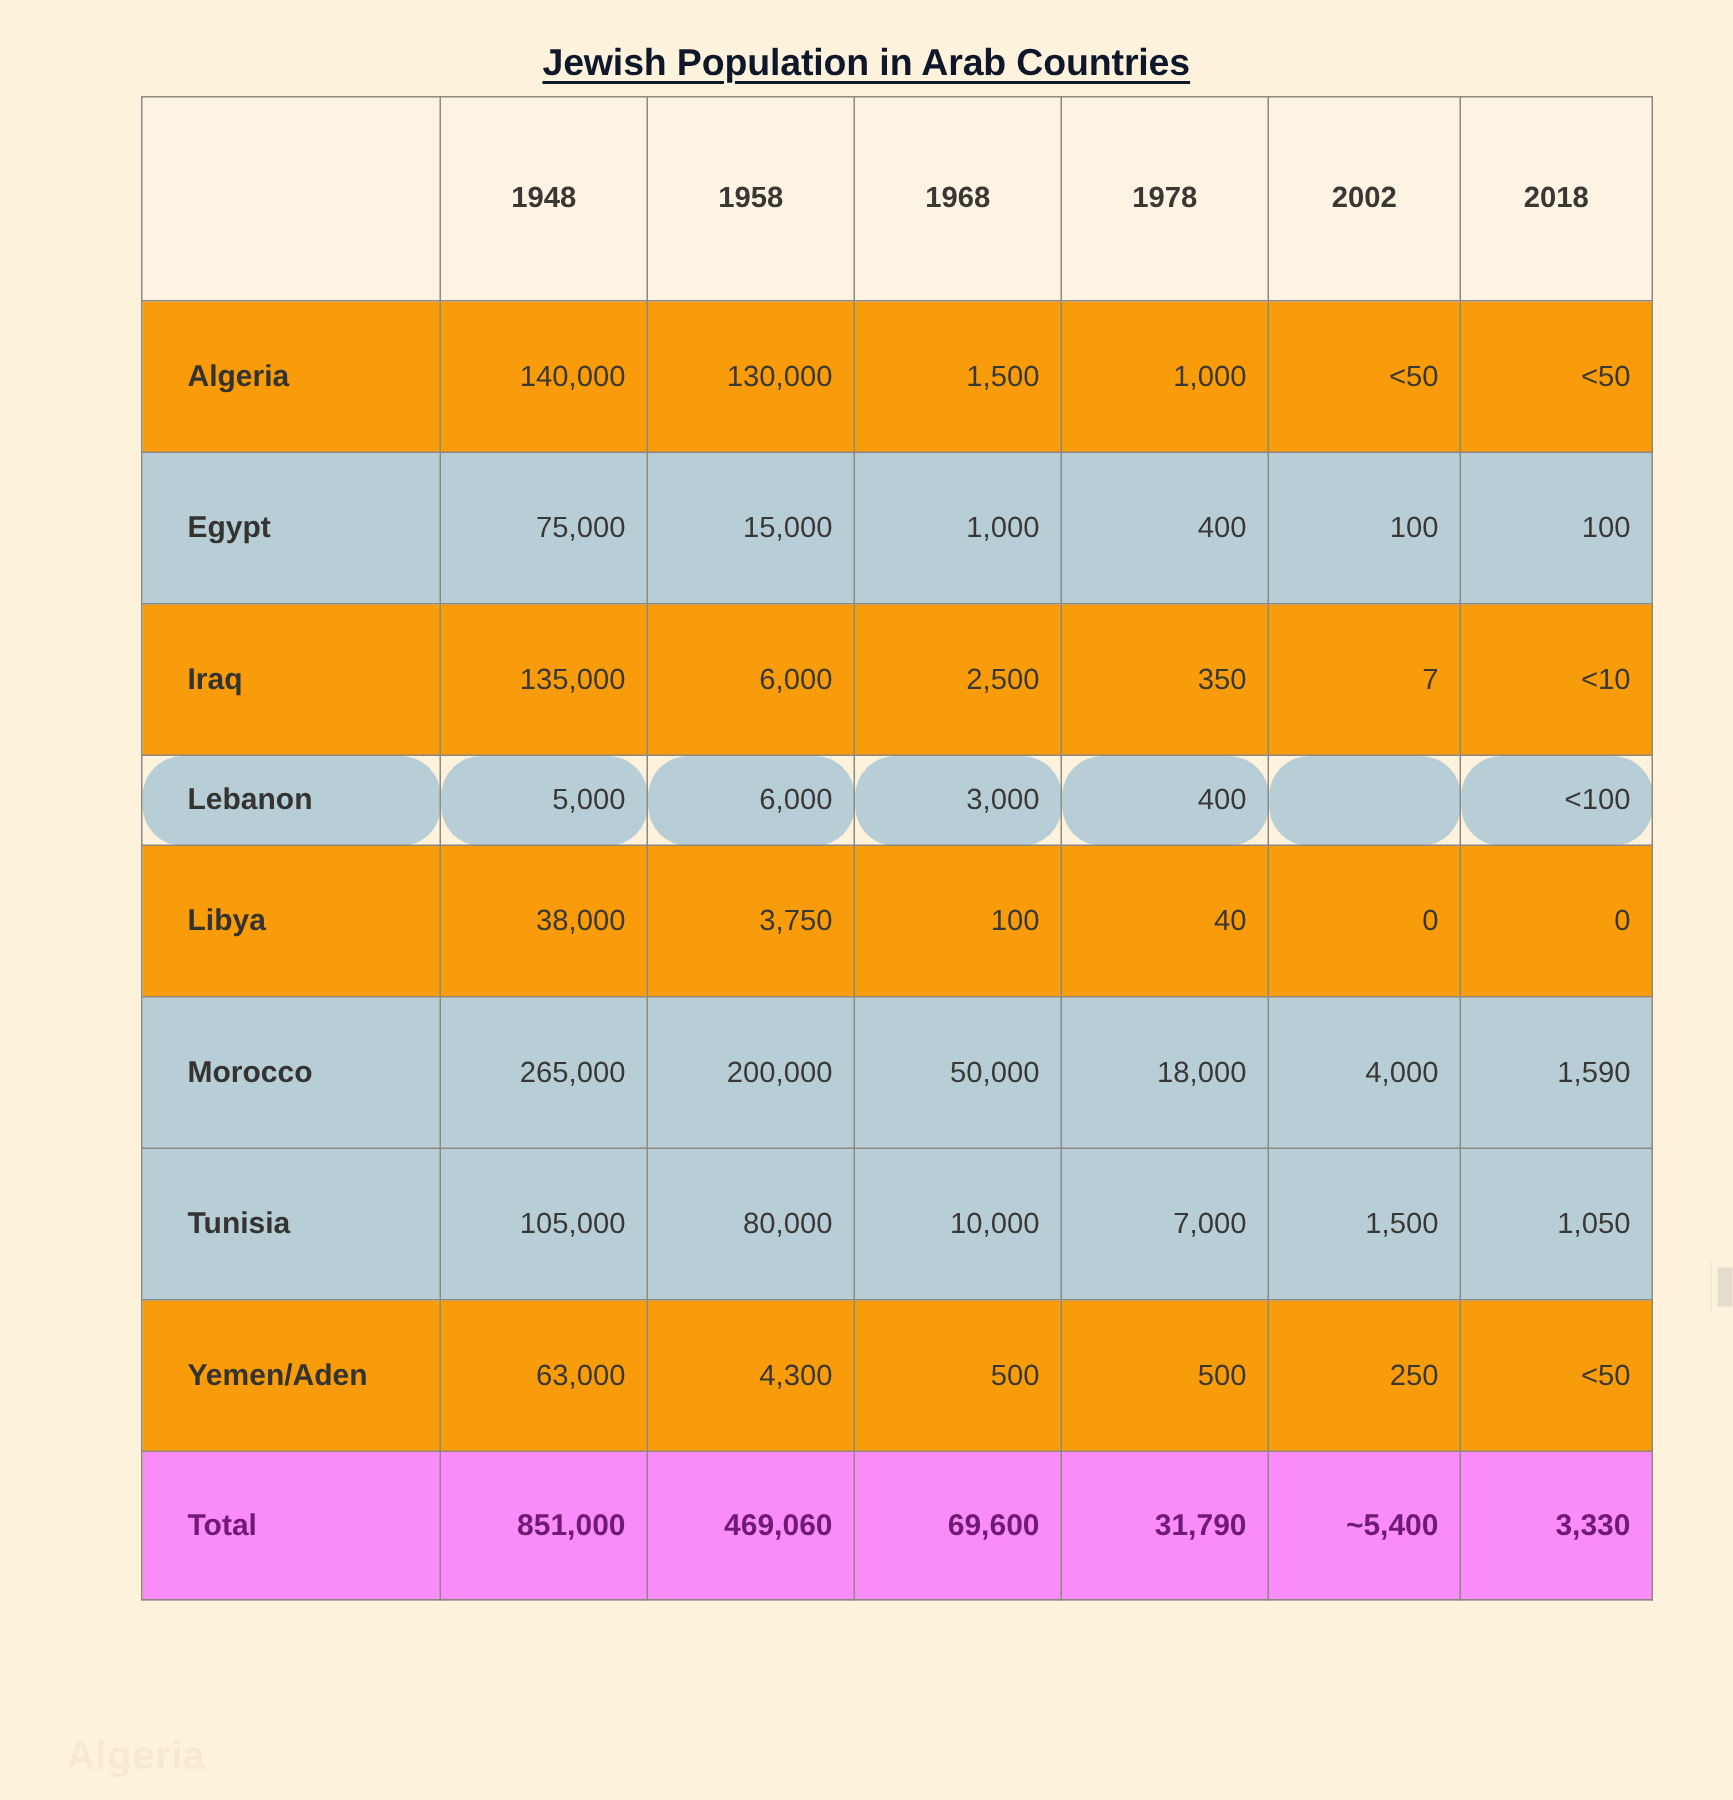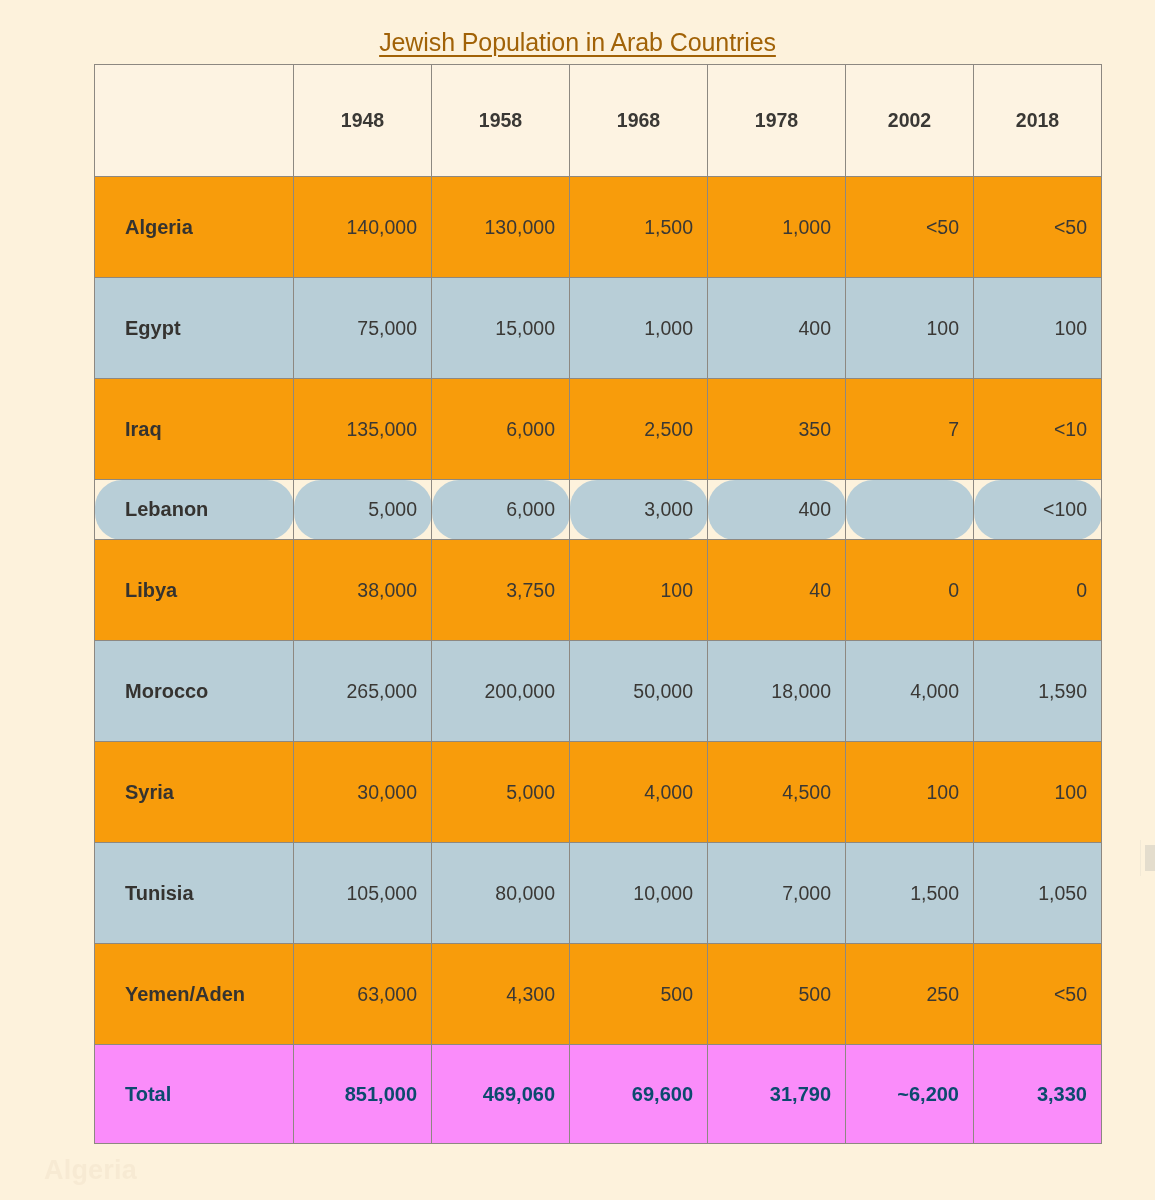--- a/index.html
+++ b/index.html
@@ -27,23 +27,23 @@
   
   .title-wrap {
     width: 100%;
     text-align: center;
     padding-top: 11px;
     box-sizing: border-box;
   }
   .page-title {
     display: inline-block;
     font-size: 25px;
-    font-weight: normal;
+    font-weight: bold;
     letter-spacing: -0.1px;
-    color: #a16207;
+    color: #0f172a;
     text-decoration: underline;
     text-underline-offset: 4px;
     text-decoration-thickness: 2px;
   }
 
   
   .table-wrap {
     position: absolute;
     left: 94px;
     top: 64px;
@@ -66,21 +66,21 @@
   }
 
   
   col.c-country { width: 199px; }
   col.c-year    { width: 138px; }
   col.c-year-s  { width: 128px; }
 
   
   thead th {
     background: #fdf3e2;
-    height: 112px;
+    height: 136px;
     font-size: 20px;
     font-weight: bold;
     text-align: center;
     color: #353330;
   }
   thead th.corner {
     background: #fdf3e2;
   }
 
   
@@ -95,21 +95,21 @@
     font-size: 20px;
     color: #353330;
   }
   tbody tr.r-orange td { background: #f89c0b; }
   tbody tr.r-blue   td { background: #b8ced7; }
   tbody tr.r-pink   td { background: #fa8cfa; }
 
   tbody tr.r-pink td {
     font-weight: bold;
     font-size: 20px;
-    color: #0c4a6e;
+    color: #701a75;
   }
 
   
   tbody tr.short td { height: 60px; border-radius: 27px; }
 
   
   tbody tr.r-pink td { height: 99px; }
 
   
   .ghost-text {
@@ -227,29 +227,20 @@
         <tr class="r-blue">
           <td class="country">Morocco</td>
           <td>265,000</td>
           <td>200,000</td>
           <td>50,000</td>
           <td>18,000</td>
           <td>4,000</td>
           <td>1,590</td>
         </tr>
 
-        <tr class="r-orange">
-          <td class="country">Syria</td>
-          <td>30,000</td>
-          <td>5,000</td>
-          <td>4,000</td>
-          <td>4,500</td>
-          <td>100</td>
-          <td>100</td>
-        </tr>
 
         <tr class="r-blue">
           <td class="country">Tunisia</td>
           <td>105,000</td>
           <td>80,000</td>
           <td>10,000</td>
           <td>7,000</td>
           <td>1,500</td>
           <td>1,050</td>
         </tr>
@@ -263,21 +254,21 @@
           <td>250</td>
           <td>&lt;50</td>
         </tr>
 
         <tr class="r-pink">
           <td class="country">Total</td>
           <td>851,000</td>
           <td>469,060</td>
           <td>69,600</td>
           <td>31,790</td>
-          <td>~6,200</td>
+          <td>~5,400</td>
           <td>3,330</td>
         </tr>
 
       </tbody>
     </table>
   </div>
 
   <div class="ghost-text">Algeria</div>
   <div class="edge-scroll-line"></div>
   <div class="edge-scroll"></div>

